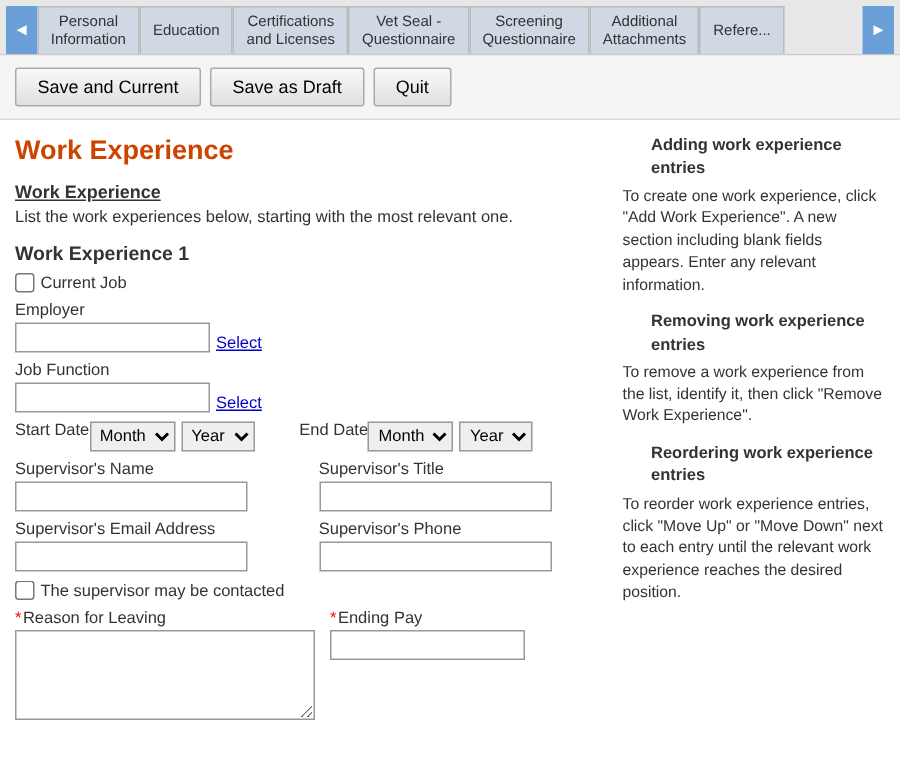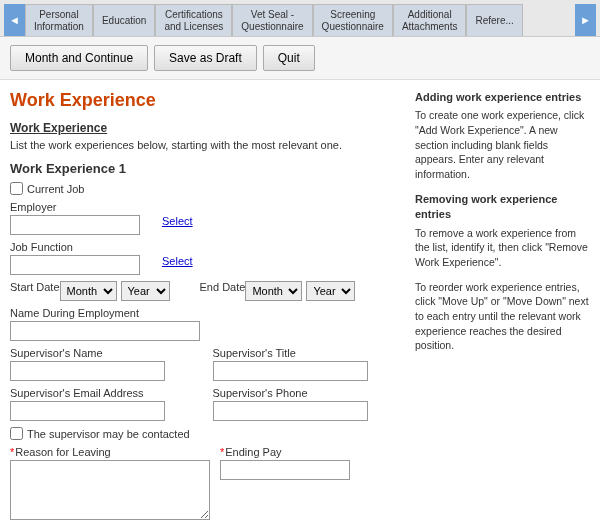--- a/index.html
+++ b/index.html
@@ -127,22 +127,22 @@
       margin-right: 1px;
     }
     .form-input {
       border: 1px solid #999;
       height: 20px;
       font-size: 11px;
       padding: 2px 4px;
     }
     .input-with-select {
       display: flex;
-      align-items: flex-start;
-      gap: 22px;
+      align-items: flex-end;
+      gap: 4px;
     }
     .select-link {
       color: #0000cc;
       text-decoration: underline;
       cursor: pointer;
       font-size: 11px;
     }
 
     .two-col {
       display: flex;
@@ -191,20 +191,21 @@
     }
 
     
     .help-section {
       margin-bottom: 10px;
     }
     .help-title {
       font-weight: bold;
       font-size: 11px;
       margin-bottom: 3px;
+      margin-left: 19px;
     }
     .help-text {
       font-size: 10.5px;
       line-height: 1.4;
     }
   </style>
 </head>
 <body>
 
 <div class="nav-tabs-container">
@@ -215,21 +216,21 @@
     <div class="tab-item">Certifications<br>and Licenses</div>
     <div class="tab-item">Vet Seal -<br>Questionnaire</div>
     <div class="tab-item">Screening<br>Questionnaire</div>
     <div class="tab-item">Additional<br>Attachments</div>
     <div class="tab-item">Refere...</div>
   </div>
   <button class="nav-arrow">►</button>
 </div>
 
 <div class="toolbar">
-  <button class="toolbar-btn">Month and Continue</button>
+  <button class="toolbar-btn">Save and Current</button>
   <button class="toolbar-btn">Save as Draft</button>
   <button class="toolbar-btn">Quit</button>
 </div>
 
 <div class="main-content">
 
   <div class="left-panel">
 
     <div class="page-title">Work Experience</div>
 
@@ -277,24 +278,20 @@
           <select class="date-select">
             <option>Month</option>
           </select>
           <select class="date-select">
             <option>Year</option>
           </select>
         </div>
       </div>
     </div>
 
-    <div class="form-row">
-      <label class="form-label">Name During Employment</label>
-      <input type="text" class="form-input" style="width: 190px;">
-    </div>
 
     <div class="two-col form-row">
       <div class="col-half">
         <label class="form-label">Supervisor's Name</label>
         <input type="text" class="form-input" style="width: 155px;">
       </div>
       <div class="col-half">
         <label class="form-label">Supervisor's Title</label>
         <input type="text" class="form-input" style="width: 155px;">
       </div>
@@ -335,18 +332,19 @@
       <div class="help-title">Adding work experience entries</div>
       <div class="help-text">To create one work experience, click "Add Work Experience". A new section including blank fields appears. Enter any relevant information.</div>
     </div>
 
     <div class="help-section">
       <div class="help-title">Removing work experience entries</div>
       <div class="help-text">To remove a work experience from the list, identify it, then click "Remove Work Experience".</div>
     </div>
 
     <div class="help-section">
+      <div class="help-title">Reordering work experience entries</div>
       <div class="help-text">To reorder work experience entries, click "Move Up" or "Move Down" next to each entry until the relevant work experience reaches the desired position.</div>
     </div>
 
   </div>
 
 </div>
 
 </body></html>

